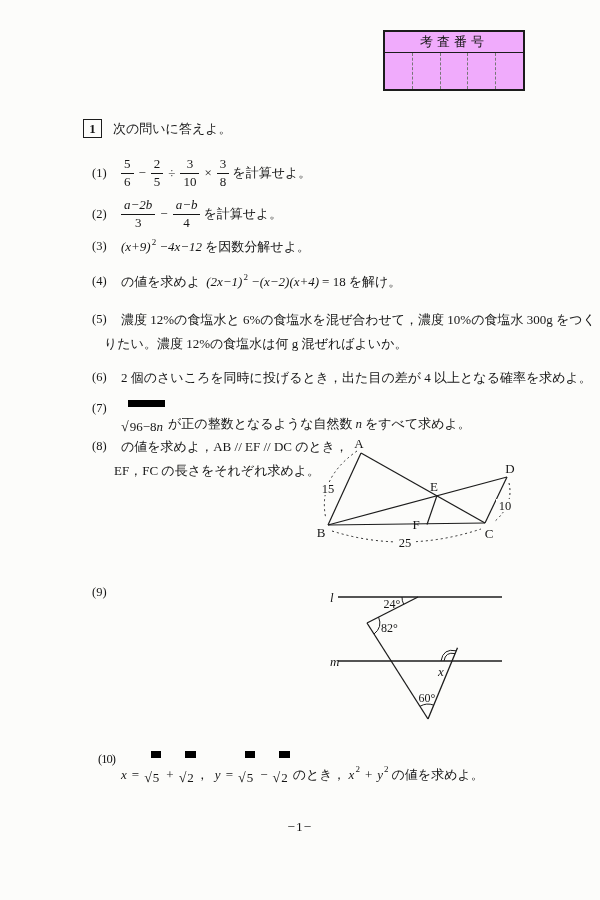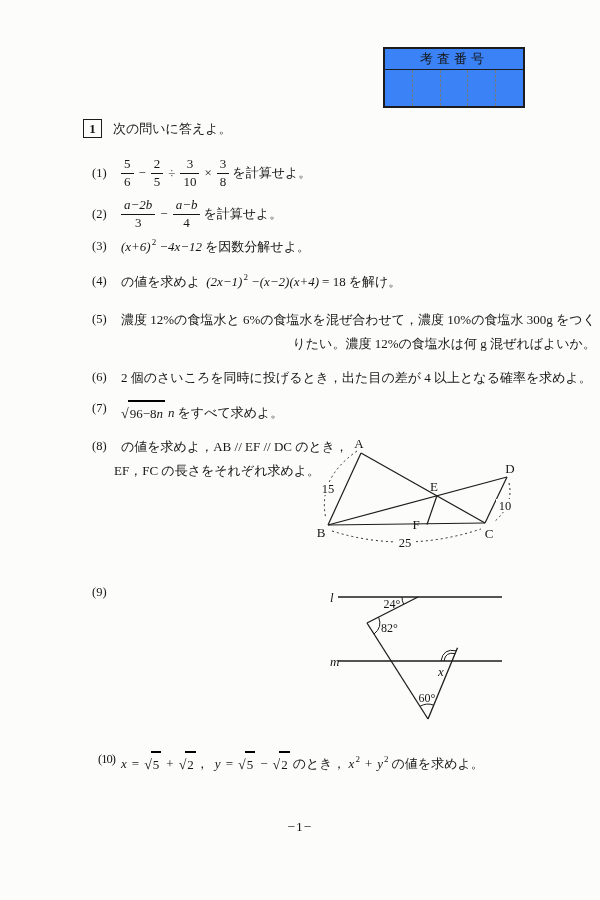--- a/index.html
+++ b/index.html
@@ -3,21 +3,21 @@
 <meta charset="utf-8">
 <style>
   html,body{margin:0;padding:0;background:#e8e8e8;}
   .page{
     position:relative;width:600px;height:900px;margin:0 auto;
     background:#fcfcfa;color:#161616;
     font-family:"Liberation Serif","DejaVu Serif",serif;
     font-size:13px;line-height:1.35;overflow:hidden;
   }
   
-  .exam-box{position:absolute;left:383px;top:47px;width:138px;border:2px solid #1c1c1c;background:#3b82f6;}
+  .exam-box{position:absolute;left:383px;top:30px;width:138px;border:2px solid #1c1c1c;background:#f0abfc;}
   .exam-box-title{height:20px;line-height:20px;text-align:center;border-bottom:1.5px solid #1c1c1c;font-size:13px;letter-spacing:4px;}
   .exam-box-cells{display:flex;height:36px;}
   .exam-box-cells .cell{flex:1;}
   .exam-box-cells .cell + .cell{border-left:1px dashed #777;}
   
   .section-header{position:absolute;left:83px;top:119px;display:flex;align-items:center;}
   .qbox{display:inline-block;width:17px;height:17px;line-height:17px;text-align:center;border:1.6px solid #1c1c1c;font-weight:bold;font-size:13px;margin-right:11px;}
   
   .prob{position:absolute;left:92px;display:flex;align-items:flex-start;}
   .prob.center{align-items:center;}
@@ -27,22 +27,22 @@
   .mi{font-style:italic;}
   .op{margin:0 5px;}
   .gapl{margin-left:6px;}
   .gaps{margin-left:3px;}
   .frac{display:inline-block;text-align:center;line-height:1.1;font-size:13px;}
   .frac .fnum{display:block;padding:0 3px 1px 3px;}
   .frac .fden{display:block;border-top:1px solid #161616;padding:1px 3px 0 3px;}
   sup.e{font-size:9px;position:relative;top:-5px;margin-left:1px;}
   .sqrt{white-space:nowrap;display:inline-block;}
   .rsign{display:inline-block;font-size:14px;}
-  .rad{display:inline-block;border-top:2px solid #000000;margin-left:-1px;padding:4px 2px;line-height:1.2;}
-  .hang2{margin-left:-17px;text-align:right;}
+  .rad{display:inline-block;border-top:7px solid #000000;margin-left:-1px;padding:12px 2px;line-height:1.2;}
+  .hang2{margin-left:-17px;}
   .hang8{margin-left:-7px;}
   .hang9{margin-left:-18px;}
   .fig{position:absolute;}
   .fig text{font-family:"Liberation Serif","DejaVu Serif",serif;}
   .footer{position:absolute;left:0;right:0;top:818px;text-align:center;font-size:13.5px;letter-spacing:1px;}
 </style>
 </head>
 <body>
 
 <div class="page">
@@ -101,21 +101,21 @@
           <span class="fnum">a−b</span>
           <span class="fden" style="font-style:normal">4</span>
         </span>
       <span class="gaps">を計算せよ。</span>
     </span>
   </div>
 
   <div class="prob" style="top:238px;">
     <span class="pno">(3)</span>
     <span class="pbody">
-      <span class="mi">(x+6)</span>
+      <span class="mi">(x+9)</span>
         <sup class="e">2</sup>
       <span class="mi gaps">−4x−12</span>
       <span class="gaps">を因数分解せよ。</span>
     </span>
   </div>
 
   <div class="prob" style="top:273px;">
     <span class="pno">(4)</span>
     <span class="pbody">
       <span>の値を求めよ</span>
@@ -139,20 +139,21 @@
     <span class="pno">(6)</span>
     <span class="pbody">
       <span>2 個のさいころを同時に投げるとき，出た目の差が 4 以上となる確率を求めよ。</span>
     </span>
   </div>
 
   <div class="prob" style="top:400px;">
     <span class="pno">(7)</span>
     <span class="pbody">
       <span class="sqrt"><span class="rsign">√</span><span class="rad"><span>96−8</span><span class="mi">n</span></span></span>
+      <span class="gaps">が正の整数となるような自然数</span>
       <span class="mi gaps">n</span>
       <span class="gaps">をすべて求めよ。</span>
     </span>
   </div>
 
   <div class="prob" style="top:438px;">
     <span class="pno">(8)</span>
     <span class="pbody block">
       <div>の値を求めよ，AB // EF // DC のとき，</div>
       <div class="hang8" style="margin-top:6px;">EF，FC の長さをそれぞれ求めよ。</div>

